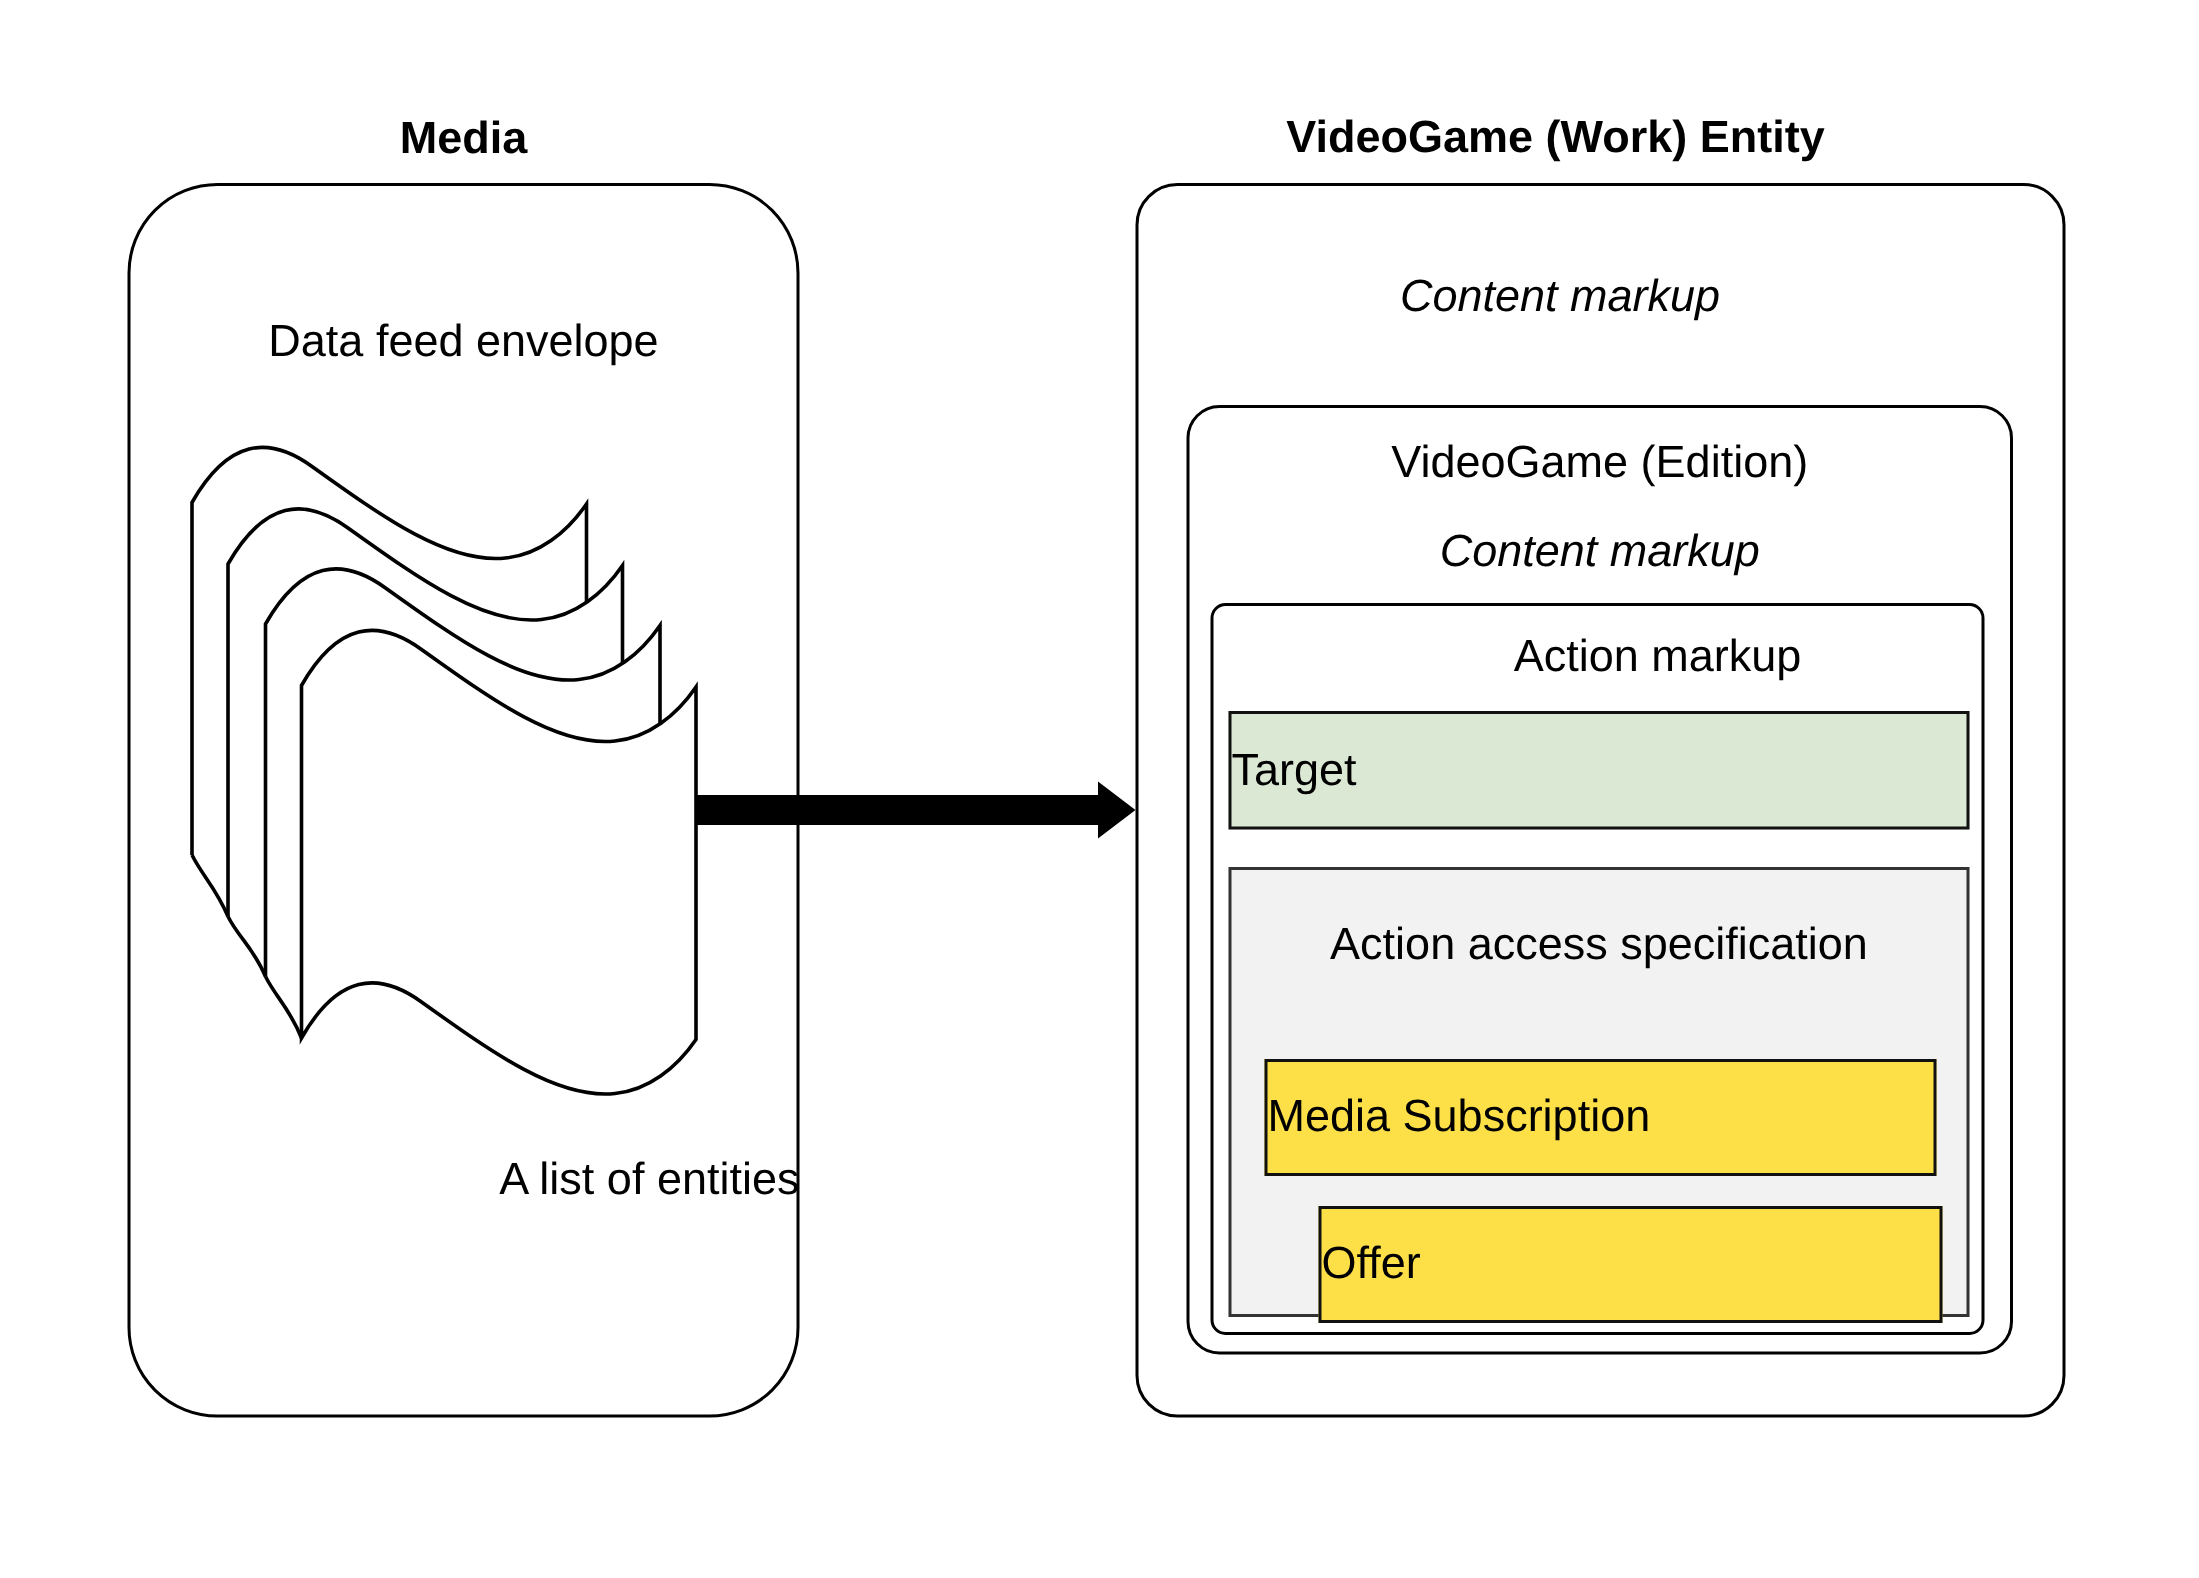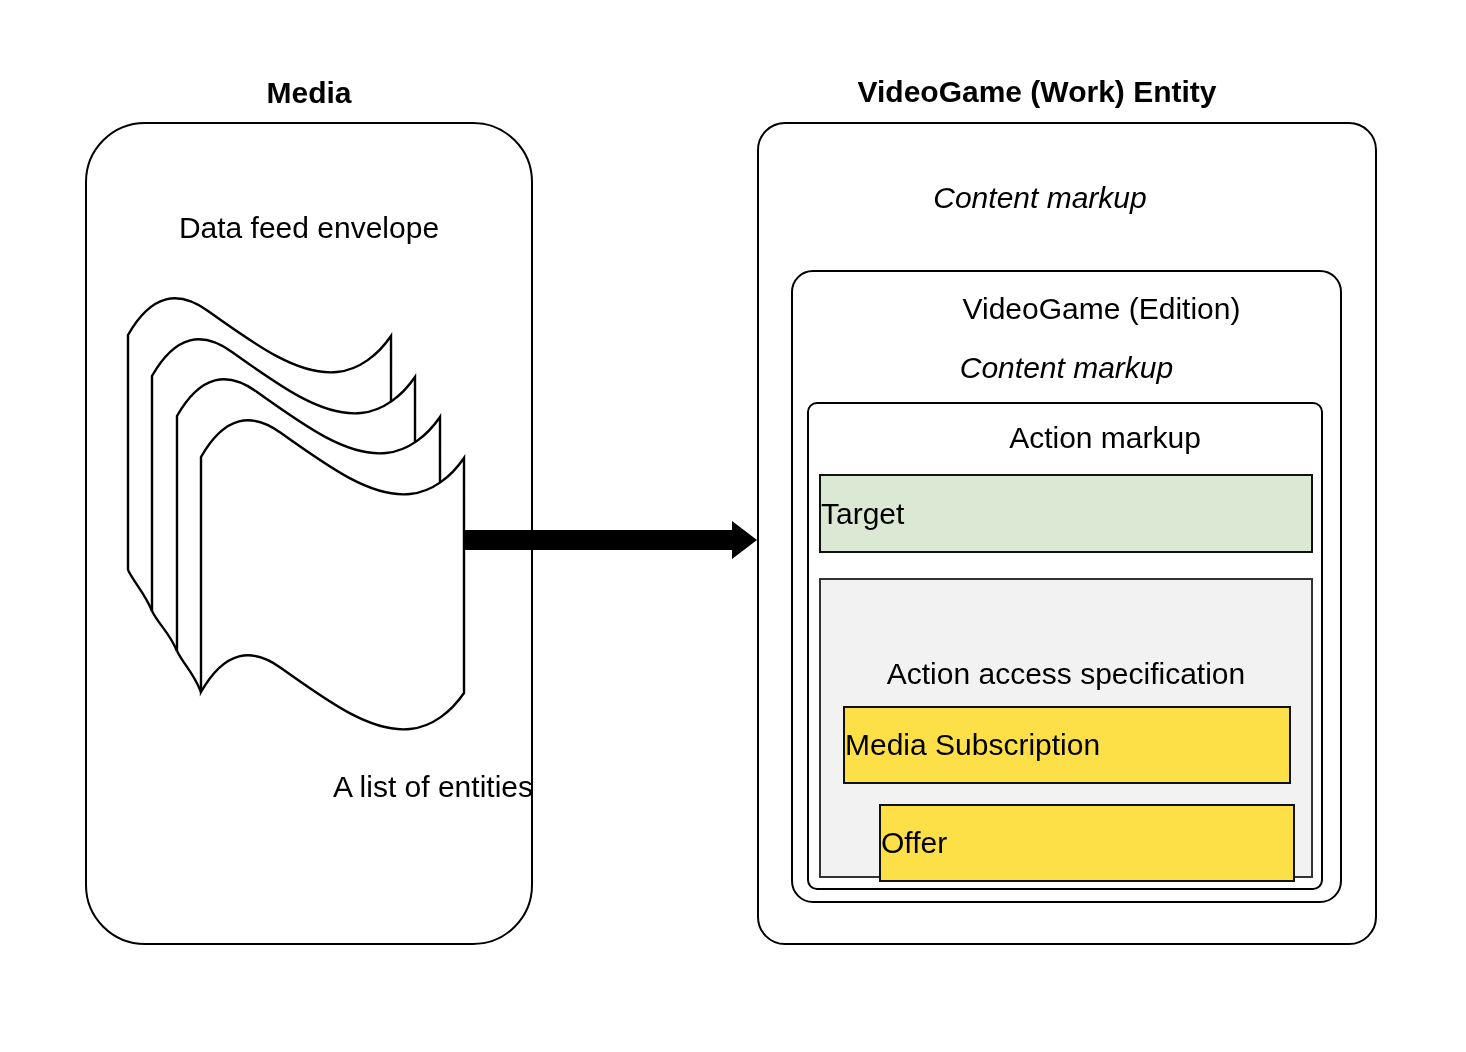--- a/index.html
+++ b/index.html
@@ -88,35 +88,35 @@
   <div class="abs label" style="left:85px;top:769px;width:448px;text-align:right;">A list of entities</div>
 
   <div class="abs label bold" style="left:727px;top:74px;width:620px;">VideoGame (Work) Entity</div>
 
   <div class="box round-lg" style="left:757px;top:122px;width:620px;height:823px;background:transparent;"></div>
 
   <div class="abs label italic" style="left:730px;top:180px;width:620px;">Content markup</div>
 
   <div class="box round-md" style="left:791px;top:270px;width:551px;height:633px;background:transparent;"></div>
 
-  <div class="abs label" style="left:791px;top:291px;width:551px;padding-left:35px;">VideoGame (Edition)</div>
+  <div class="abs label" style="left:791px;top:291px;width:551px;">VideoGame (Edition)</div>
 
   <div class="abs label italic" style="left:791px;top:350px;width:551px;">Content markup</div>
 
   <div class="box round-sm" style="left:807px;top:402px;width:516px;height:488px;background:transparent;"></div>
 
   <div class="abs label" style="left:807px;top:420px;width:516px;padding-left:40px;">Action markup</div>
 
   <div class="fill-cell target-fill" style="left:819px;top:474px;width:494px;height:79px;">
     <span class="label">Target</span>
   </div>
 
   <div class="fill-cell spec-fill" style="left:819px;top:578px;width:494px;height:300px;"></div>
 
-  <div class="abs label" style="left:819px;top:612px;width:494px;margin-top:44px;">Action access specification</div>
+  <div class="abs label" style="left:819px;top:612px;width:494px;">Action access specification</div>
 
   <div class="fill-cell item-fill" style="left:843px;top:682px;width:448px;height:78px;">
     <span class="label">Media Subscription</span>
   </div>
 
   <div class="fill-cell item-fill" style="left:879px;top:780px;width:416px;height:78px;">
     <span class="label">Offer</span>
   </div>
 
 </div>

